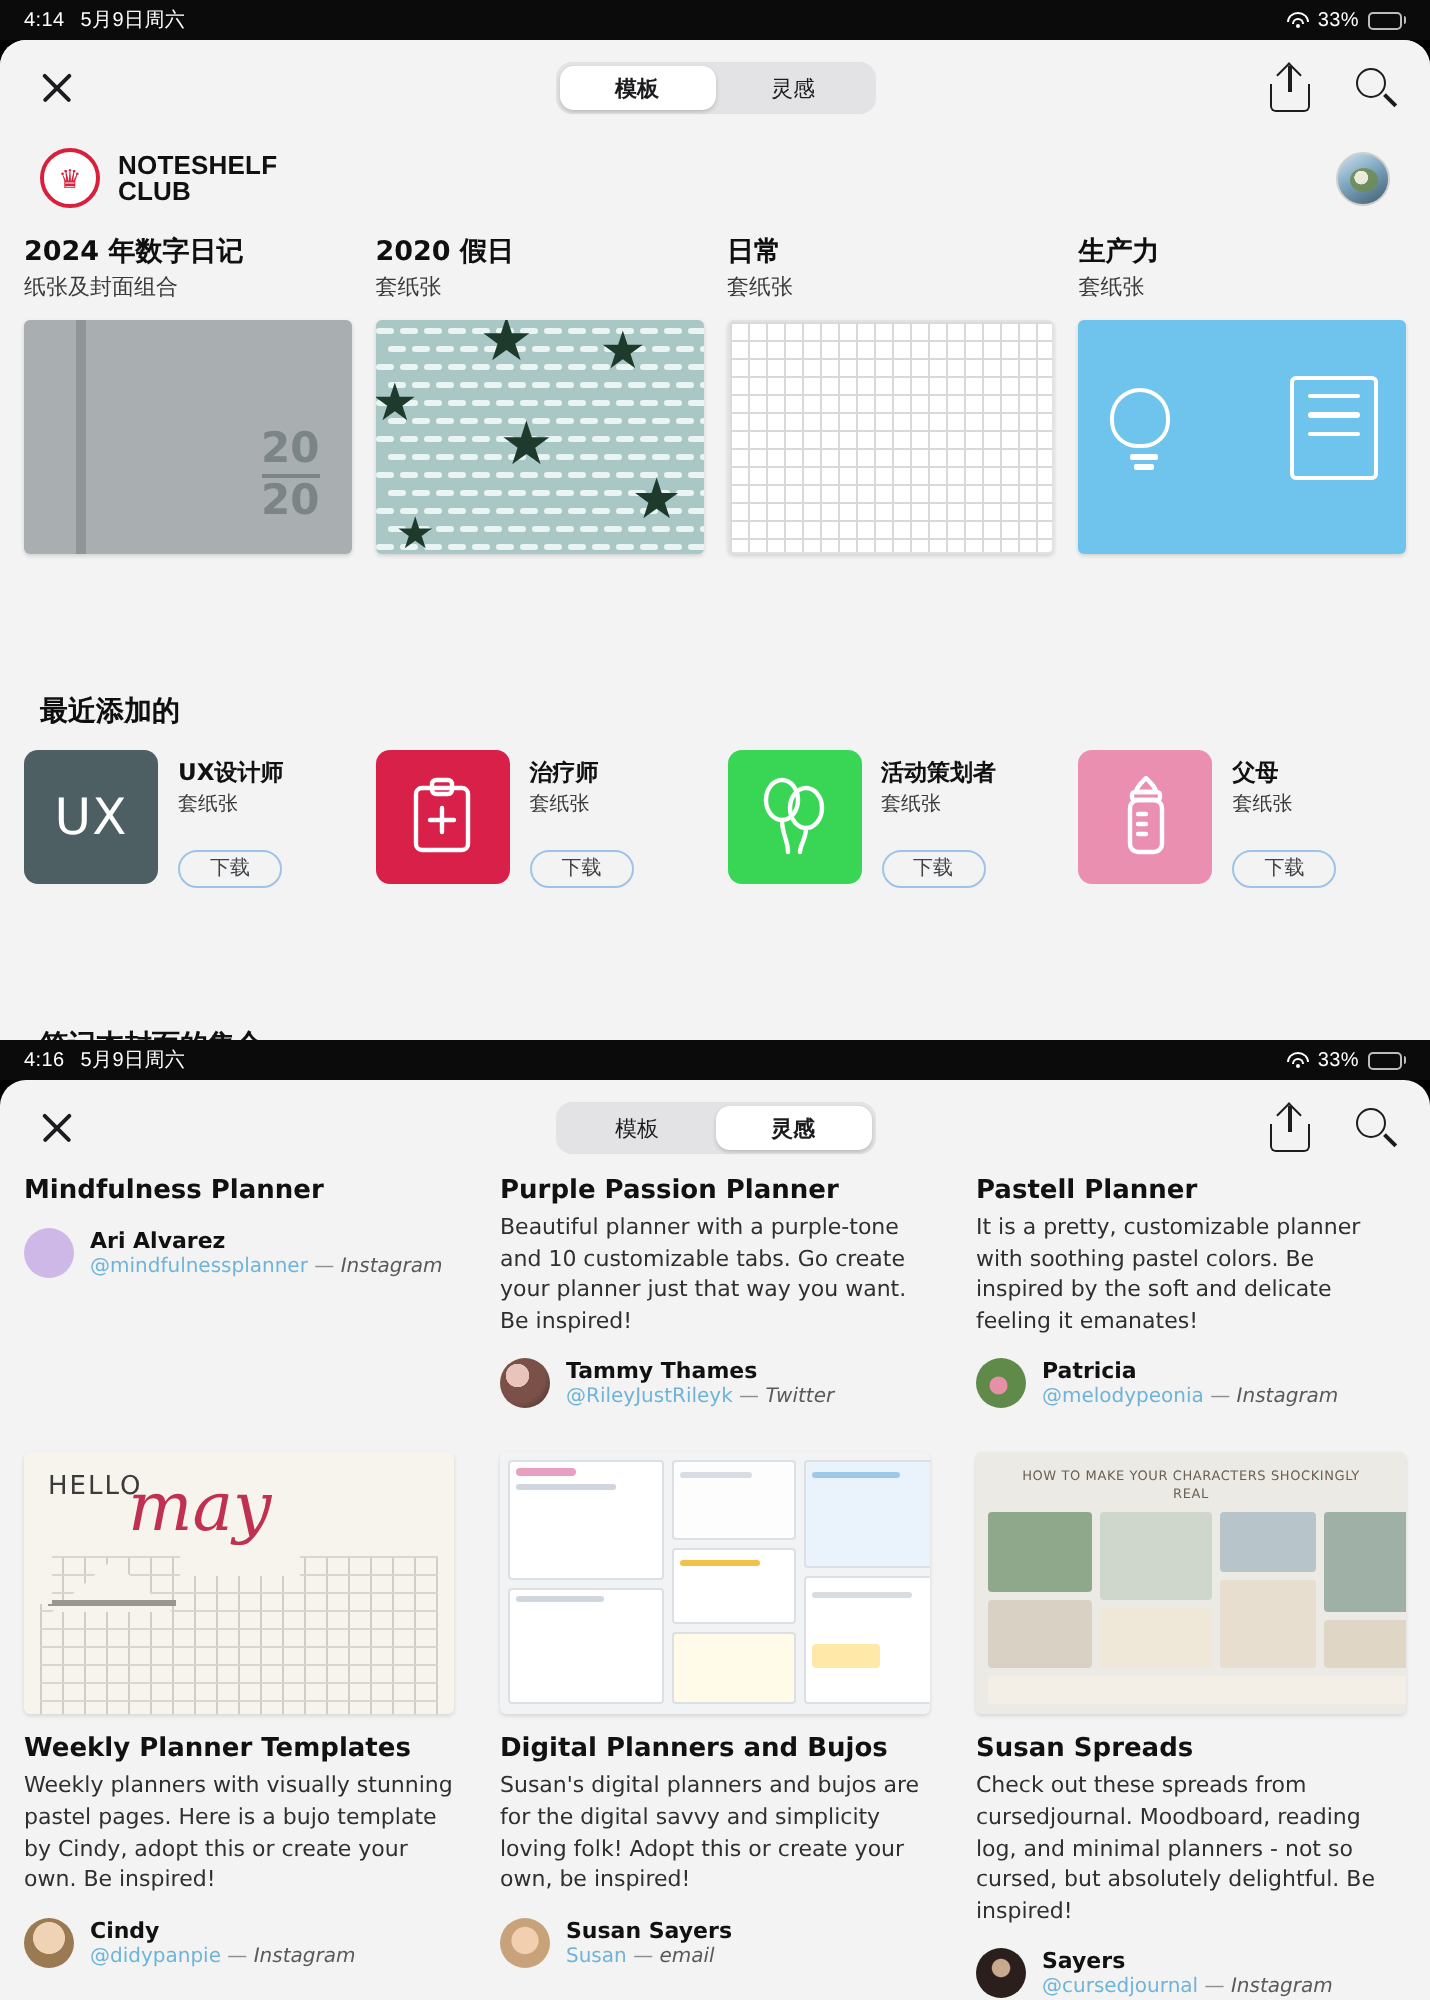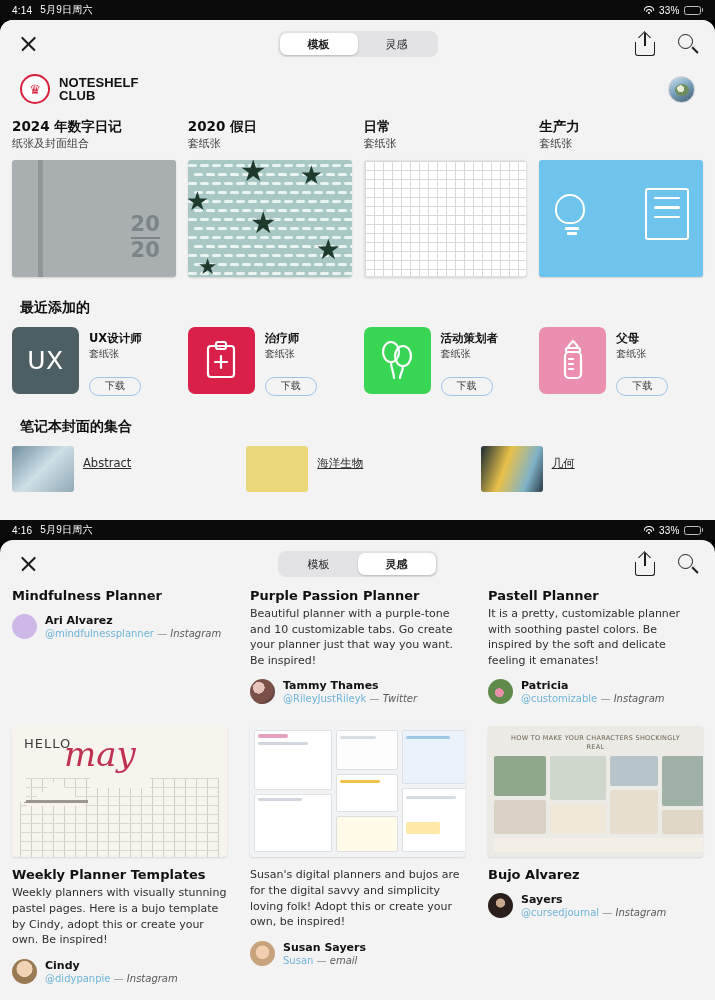--- a/index.html
+++ b/index.html
@@ -126,21 +126,21 @@
   .t-blue .bulb { position: absolute; left: 16px; top: 34px; width: 34px; height: 40px; }
   .t-blue .bulb .glass { width: 30px; height: 30px; border: 2.5px solid #fff; border-radius: 50% 50% 45% 45%; }
   .t-blue .bulb .base { width: 14px; height: 3px; background: #fff; margin: 3px auto 0; border-radius: 1px; }
   .t-blue .bulb .base2 { width: 10px; height: 3px; background: #fff; margin: 2px auto 0; border-radius: 1px; }
   .t-blue .doc { position: absolute; right: 14px; top: 28px; width: 44px; height: 52px;
     border: 2.5px solid #fff; border-radius: 3px; }
   .t-blue .doc i { display: block; height: 2.5px; background: #fff; margin: 7px 7px 0; border-radius: 2px; }
 
   
   .sec-h { font-size: 14px; font-weight: 700; color: #0f0f0f; padding: 22px 20px 10px;
-    font-family: "DejaVu Sans", sans-serif; }
+    font-family: "DejaVu Sans", sans-serif; margin-top: 48px; }
 
   .recent { display: flex; gap: 12px; padding: 0 12px; }
   .ritem { flex: 1; display: flex; gap: 10px; min-width: 0; }
   .ricon { width: 67px; height: 67px; border-radius: 7px; flex: none; position: relative;
     display: flex; align-items: center; justify-content: center; }
   .ricon.ux { background: #4e5f63; color: #fff; font-size: 25px; font-weight: 400; letter-spacing: .5px;
     font-family: "DejaVu Sans", sans-serif; }
   .ricon.med { background: #d92048; }
   .ricon.evt { background: #39d655; }
   .ricon.par { background: #eb8fb0; }
@@ -671,21 +671,21 @@
         </div>
 
         <div class="icard">
           <div class="ititle">Pastell Planner</div>
           <div class="idesc">It is a pretty, customizable planner with soothing pastel colors. Be inspired by the soft and delicate feeling it emanates!</div>
           <div class="author">
             <div class="ava a-pat"></div>
             <div>
               <div class="aname">Patricia</div>
               <div class="ahandle">
-                <span class="h">@customizable</span>
+                <span class="h">@melodypeonia</span>
                 <span> — </span><span class="src">Instagram</span>
               </div>
             </div>
           </div>
         </div>
 
       </div>
 
       <div class="insp-row" style="margin-top:22px;">
 
@@ -725,20 +725,21 @@
             <div class="pane" style="left:152px;top:62px;width:66px;height:64px;background:#fff;"></div>
             <div class="tag" style="left:8px;top:8px;width:30px;height:4px;background:#e8a0c0;"></div>
             <div class="tag" style="left:8px;top:16px;width:50px;height:3px;background:#cfd6de;"></div>
             <div class="tag" style="left:8px;top:72px;width:44px;height:3px;background:#cfd6de;"></div>
             <div class="tag" style="left:90px;top:10px;width:36px;height:3px;background:#d8dde3;"></div>
             <div class="tag" style="left:90px;top:54px;width:40px;height:3px;background:#f0c24a;"></div>
             <div class="tag" style="left:156px;top:10px;width:44px;height:3px;background:#9fc8e8;"></div>
             <div class="tag" style="left:156px;top:70px;width:50px;height:3px;background:#d8dde3;"></div>
             <div class="tag" style="left:156px;top:96px;width:34px;height:12px;background:#ffe9a8;"></div>
           </div>
+          <div class="ititle">Digital Planners and Bujos</div>
           <div class="idesc">Susan's digital planners and bujos are for the digital savvy and simplicity loving folk! Adopt this or create your own, be inspired!</div>
           <div class="author">
             <div class="ava a-sus"></div>
             <div>
               <div class="aname">Susan Sayers</div>
               <div class="ahandle">
                 <span class="h">Susan</span>
                 <span> — </span><span class="src">email</span>
               </div>
             </div>
@@ -751,21 +752,22 @@
             <div class="sq" style="left:6px;top:30px;width:52px;height:40px;background:#8fa88c;"></div>
             <div class="sq" style="left:6px;top:74px;width:52px;height:34px;background:#d9d2c4;"></div>
             <div class="sq" style="left:62px;top:30px;width:56px;height:44px;background:#cfd6cc;"></div>
             <div class="sq" style="left:62px;top:78px;width:56px;height:30px;background:#efe7d8;"></div>
             <div class="sq" style="left:122px;top:30px;width:48px;height:30px;background:#b7c4c9;"></div>
             <div class="sq" style="left:122px;top:64px;width:48px;height:44px;background:#e8ded0;"></div>
             <div class="sq" style="left:174px;top:30px;width:44px;height:50px;background:#9fb0a6;"></div>
             <div class="sq" style="left:174px;top:84px;width:44px;height:24px;background:#dfd6c6;"></div>
             <div class="sq" style="left:6px;top:112px;width:212px;height:14px;background:#f3efe7;"></div>
           </div>
-          <div class="ititle">Bujo Alvarez</div>
+          <div class="ititle">Susan Spreads</div>
+          <div class="idesc">Check out these spreads from cursedjournal. Moodboard, reading log, and minimal planners - not so cursed, but absolutely delightful. Be inspired!</div>
           <div class="author">
             <div class="ava a-san"></div>
             <div>
               <div class="aname">Sayers</div>
               <div class="ahandle">
                 <span class="h">@cursedjournal</span>
                 <span> — </span><span class="src">Instagram</span>
               </div>
             </div>
           </div>

